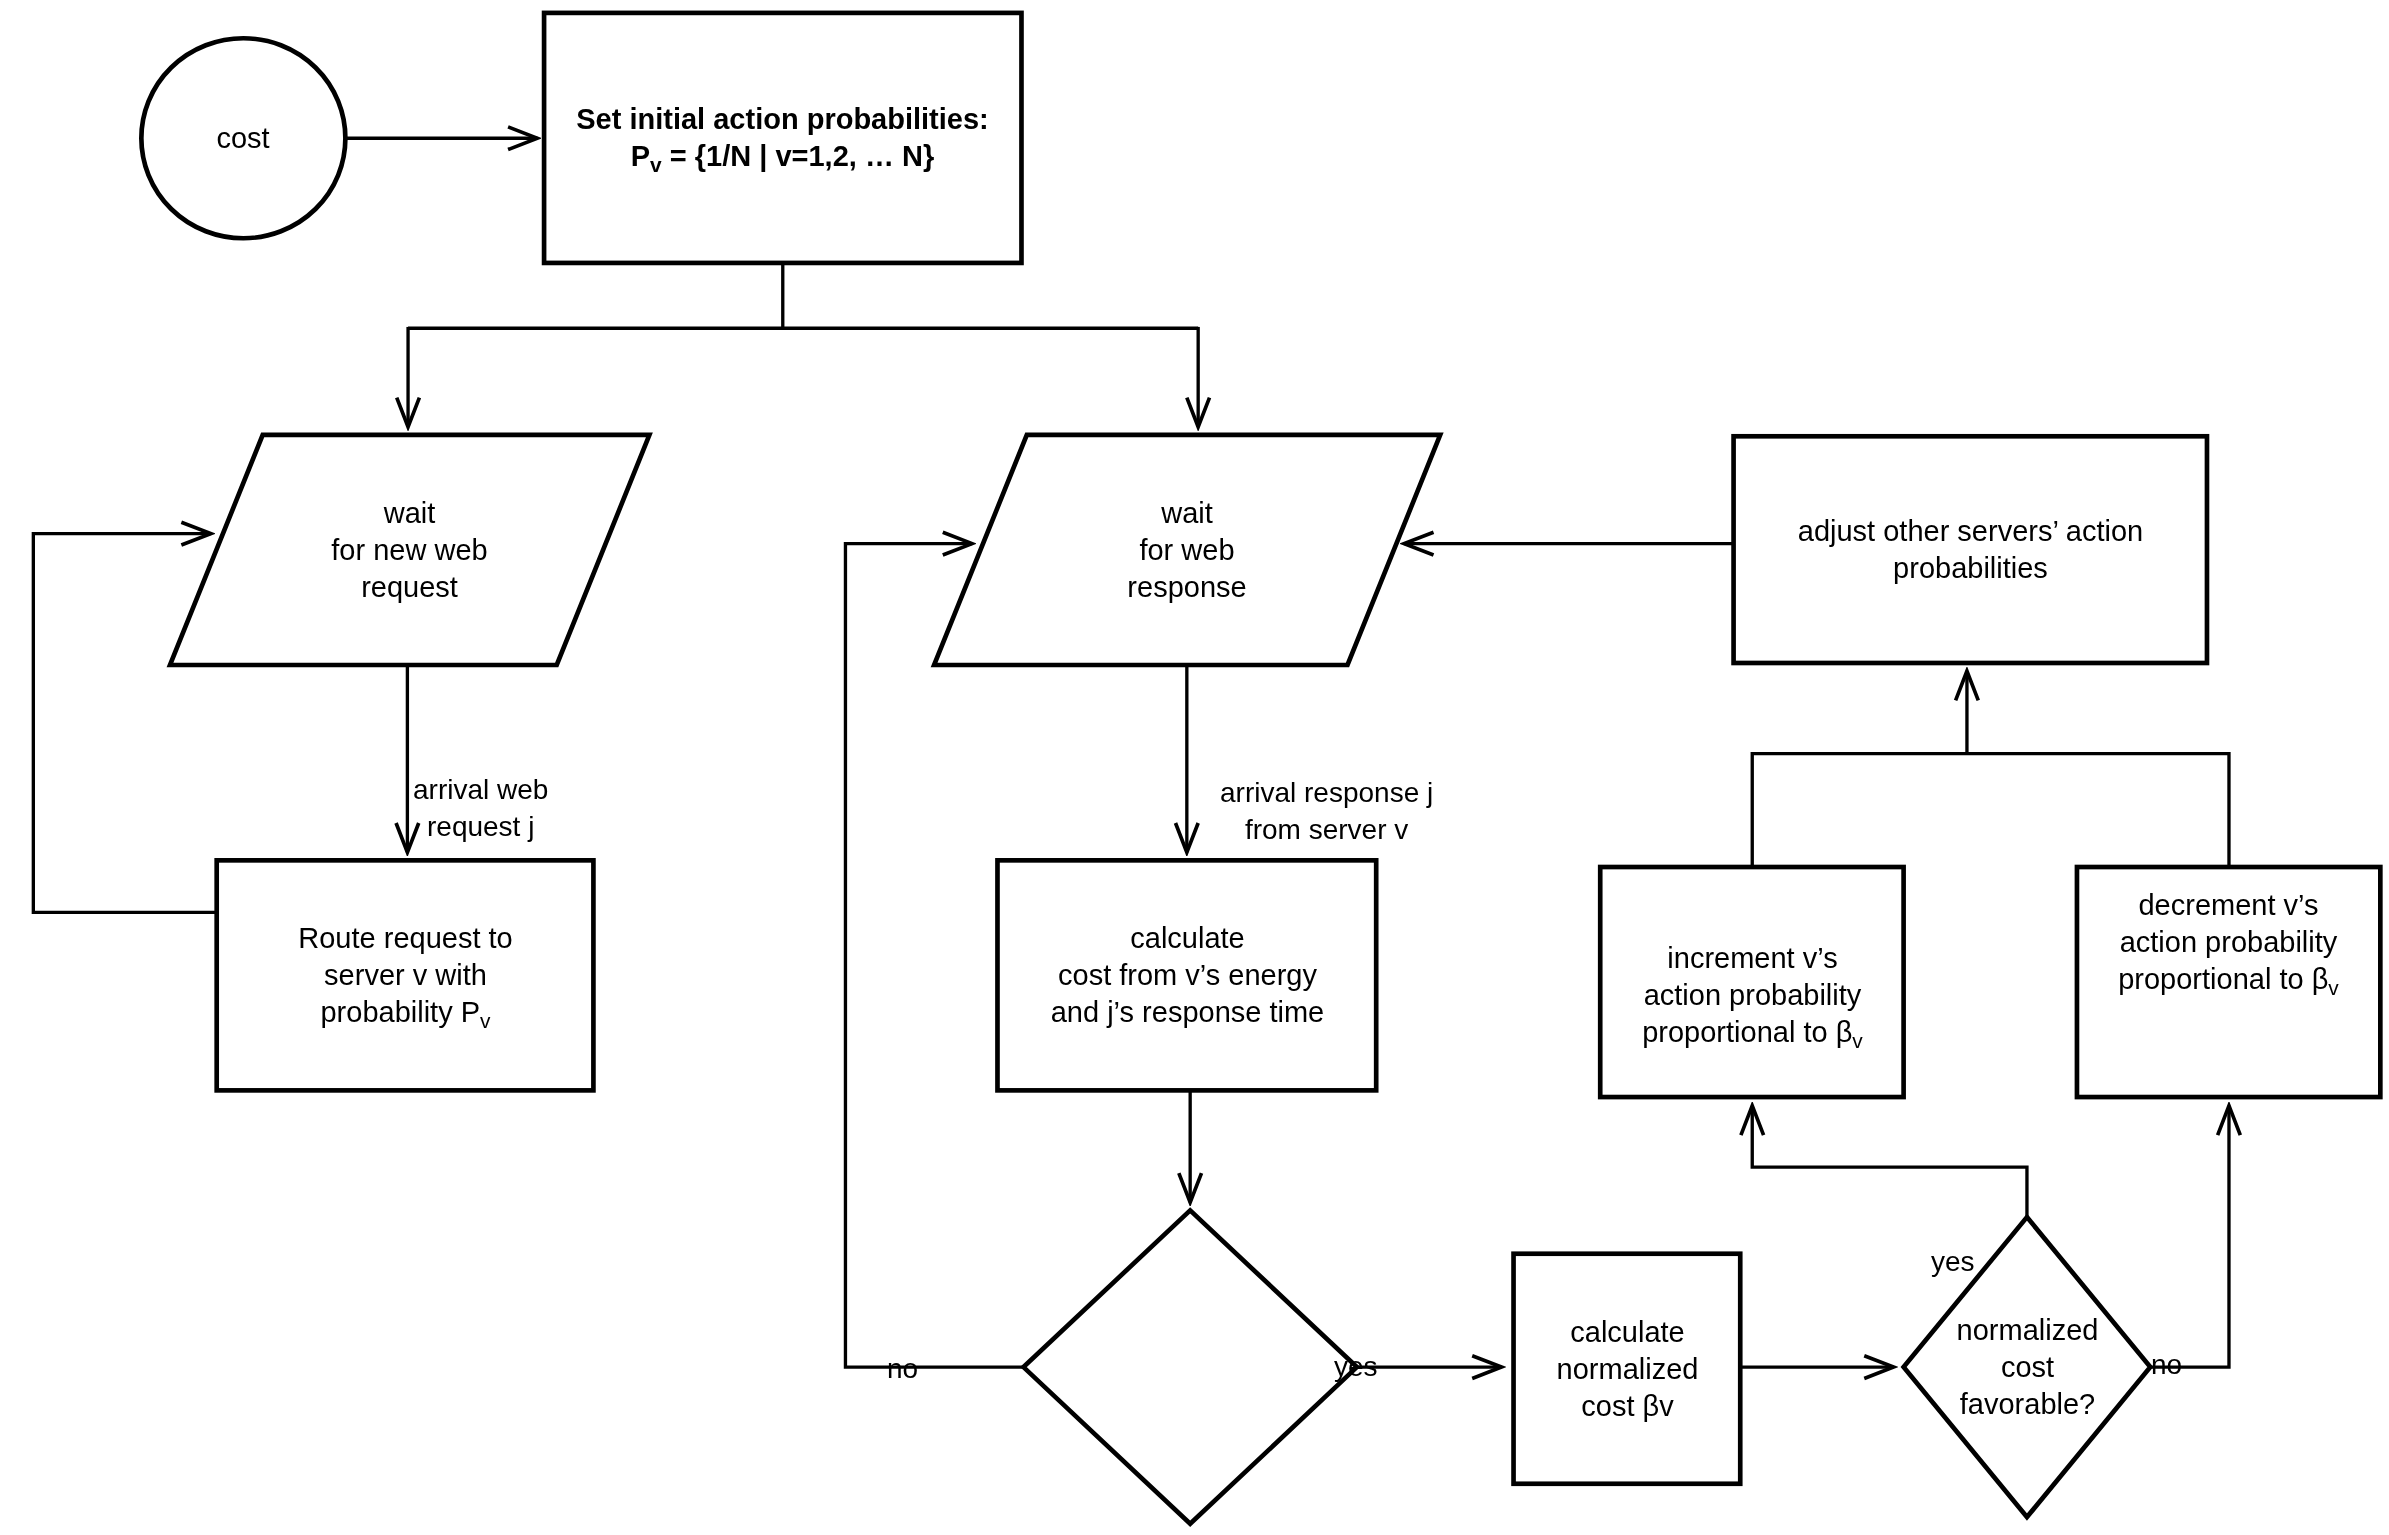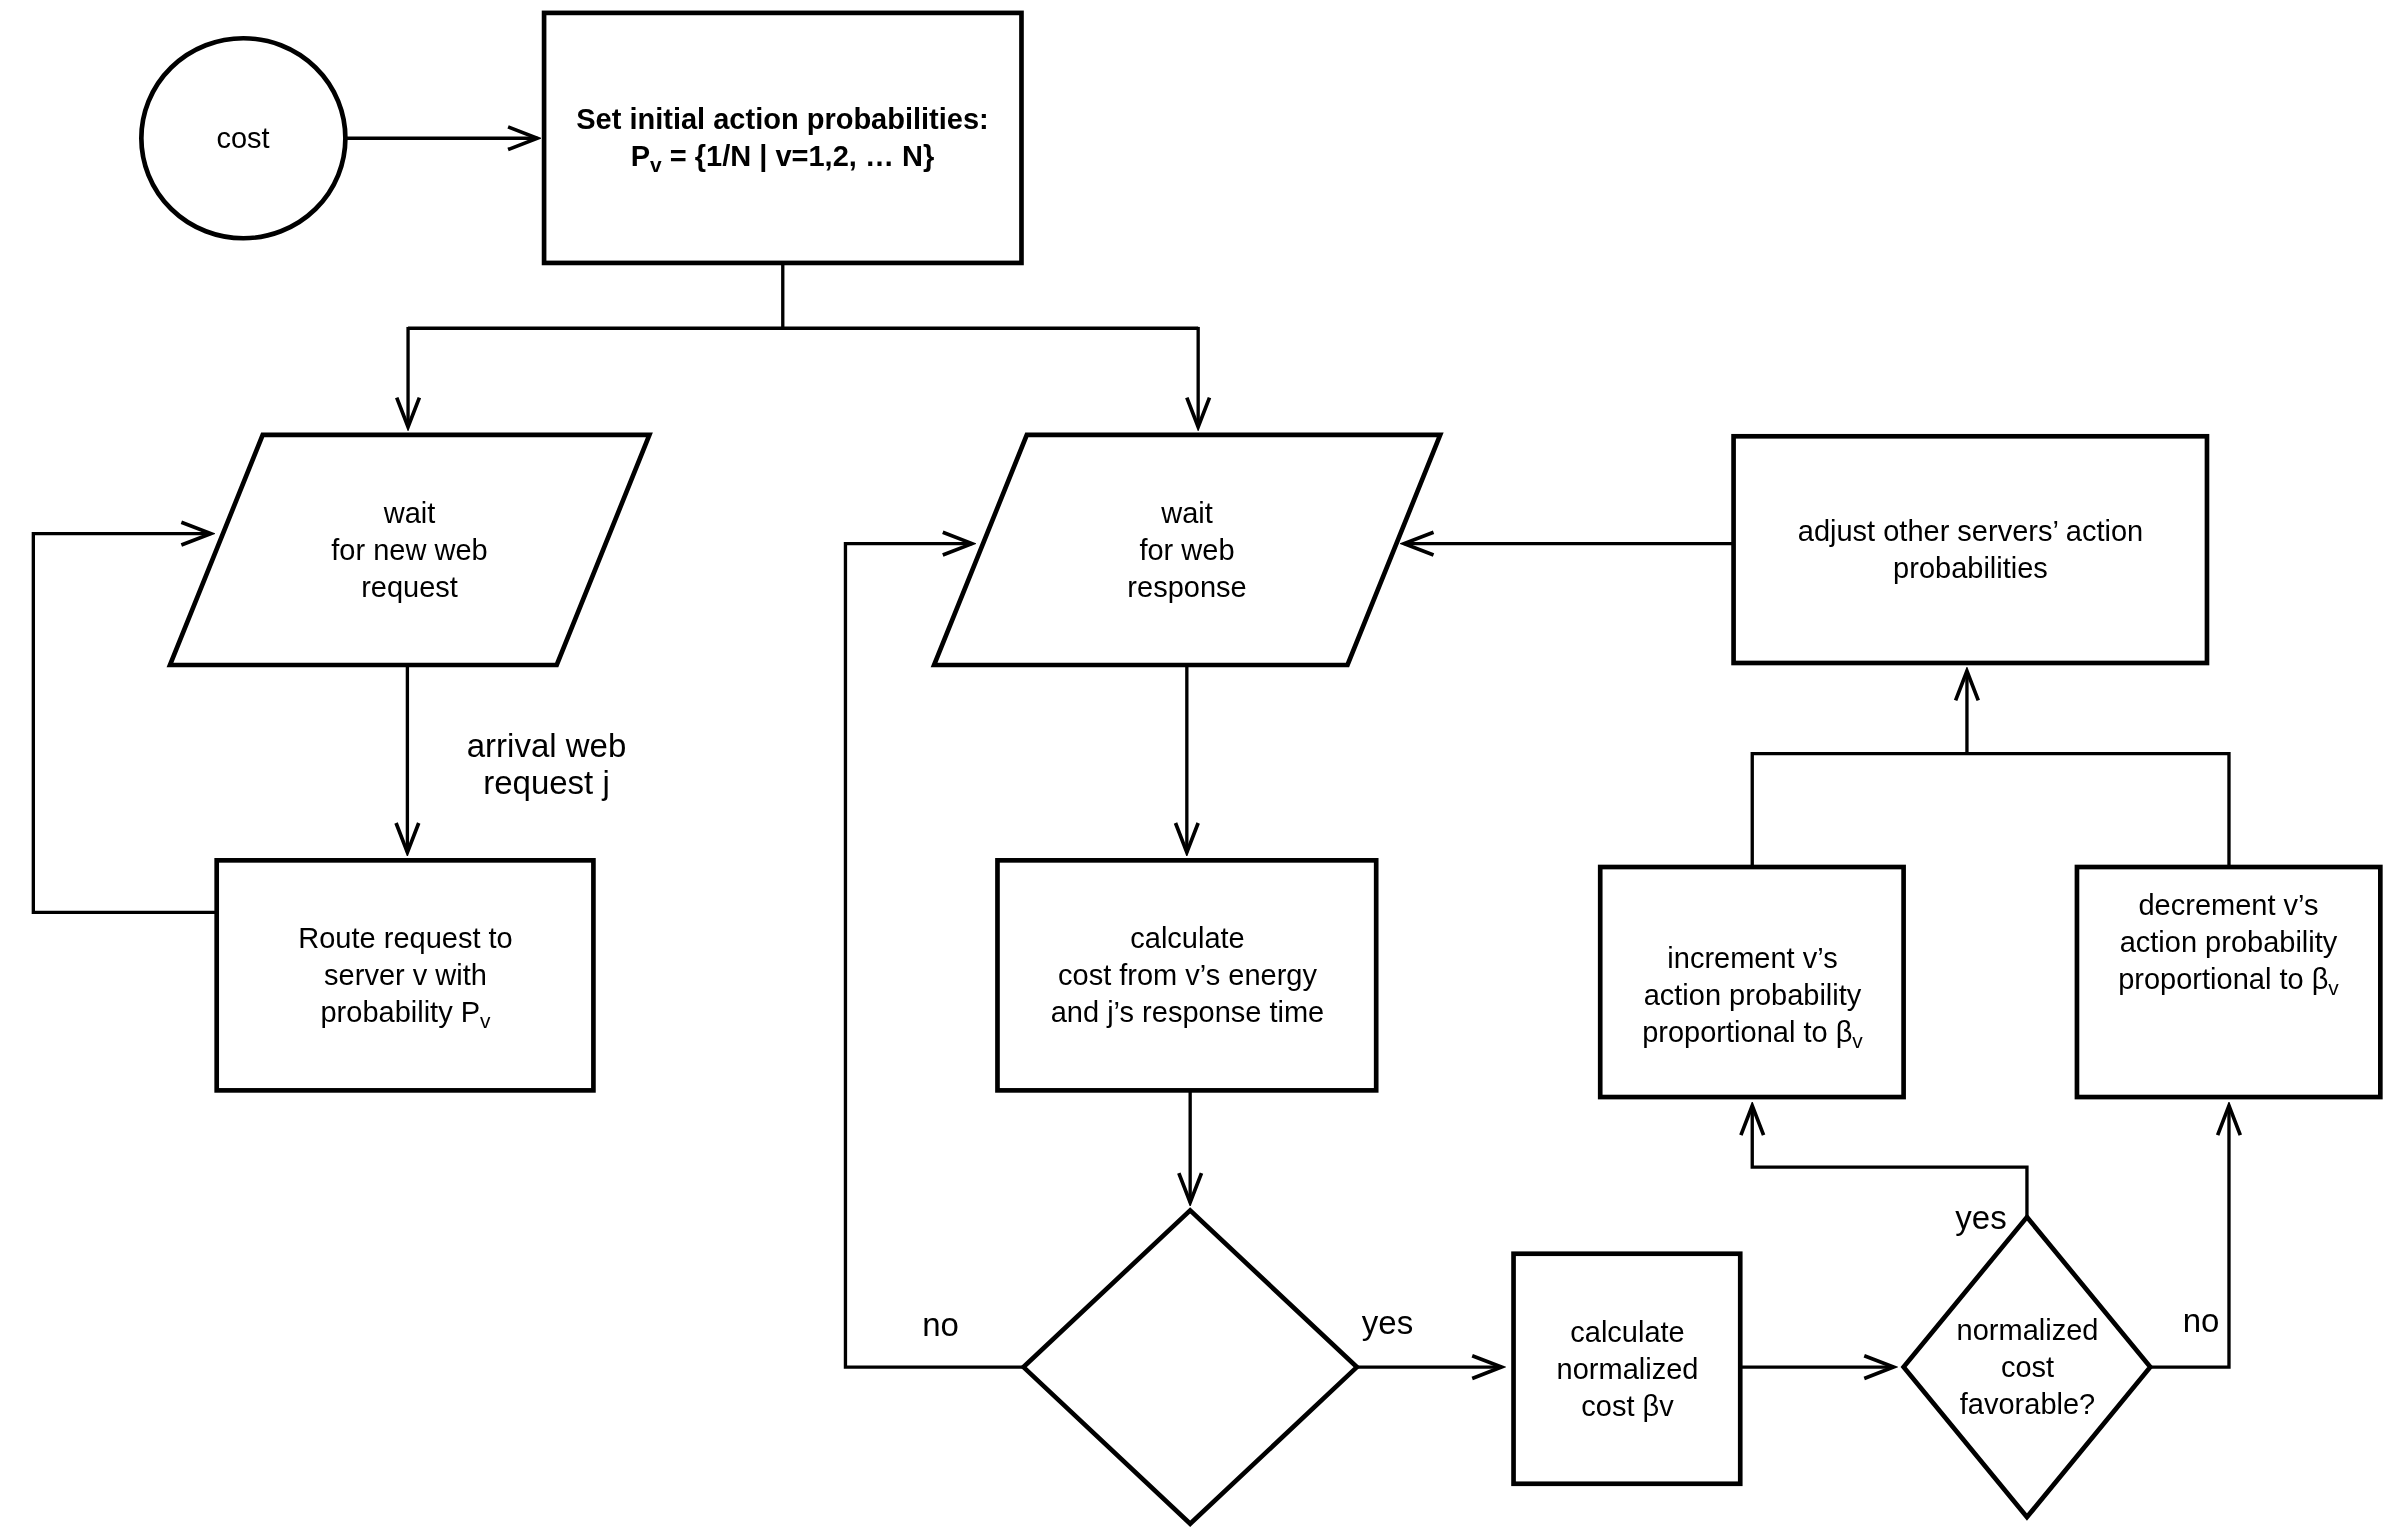--- a/index.html
+++ b/index.html
@@ -30,26 +30,26 @@
     text-align: center;
     font-size: 29px;
     line-height: 37px;
     white-space: nowrap;
     color: var(--ink, #000000);
   }
   .edgelabel {
     position: absolute;
     display: flex;
     align-items: center;
-    justify-content: center;
     text-align: center;
-    font-size: 33px;
+    font-size: 28px;
     line-height: 37px;
     white-space: nowrap;
     color: var(--ink, #000000);
+    margin-top: 44px;
   }
   .nodetext sub, .edgelabel sub {
     font-size: 72%;
     line-height: 0;
     vertical-align: -0.28em;
   }
   svg .shape {
     fill: none;
     stroke: var(--ink, #000000);
     stroke-width: 7;
@@ -144,20 +144,23 @@
 
 
   <div class="nodetext" style="left:1904px; top:1217px; width:247px; height:300px;">
       <div>normalized<br>cost<br>favorable?</div>
     </div>
 
   <div class="edgelabel" style="left:413px; top:724px; width:267px; height:80px;">
       <div>arrival web<br>request j</div>
     </div>
 
+  <div class="edgelabel" style="left:1220px; top:727px; width:307px; height:80px;">
+      <div>arrival response j<br>from server v</div>
+    </div>
 
   <div class="edgelabel" style="left:887px; top:1304px; width:107px; height:40px;">no</div>
 
   <div class="edgelabel" style="left:1334px; top:1302px; width:107px; height:40px;">yes</div>
 
   <div class="edgelabel" style="left:1931px; top:1197px; width:100px; height:40px;">yes</div>
 
   <div class="edgelabel" style="left:2151px; top:1300px; width:100px; height:40px;">no</div>
 
 </div>

